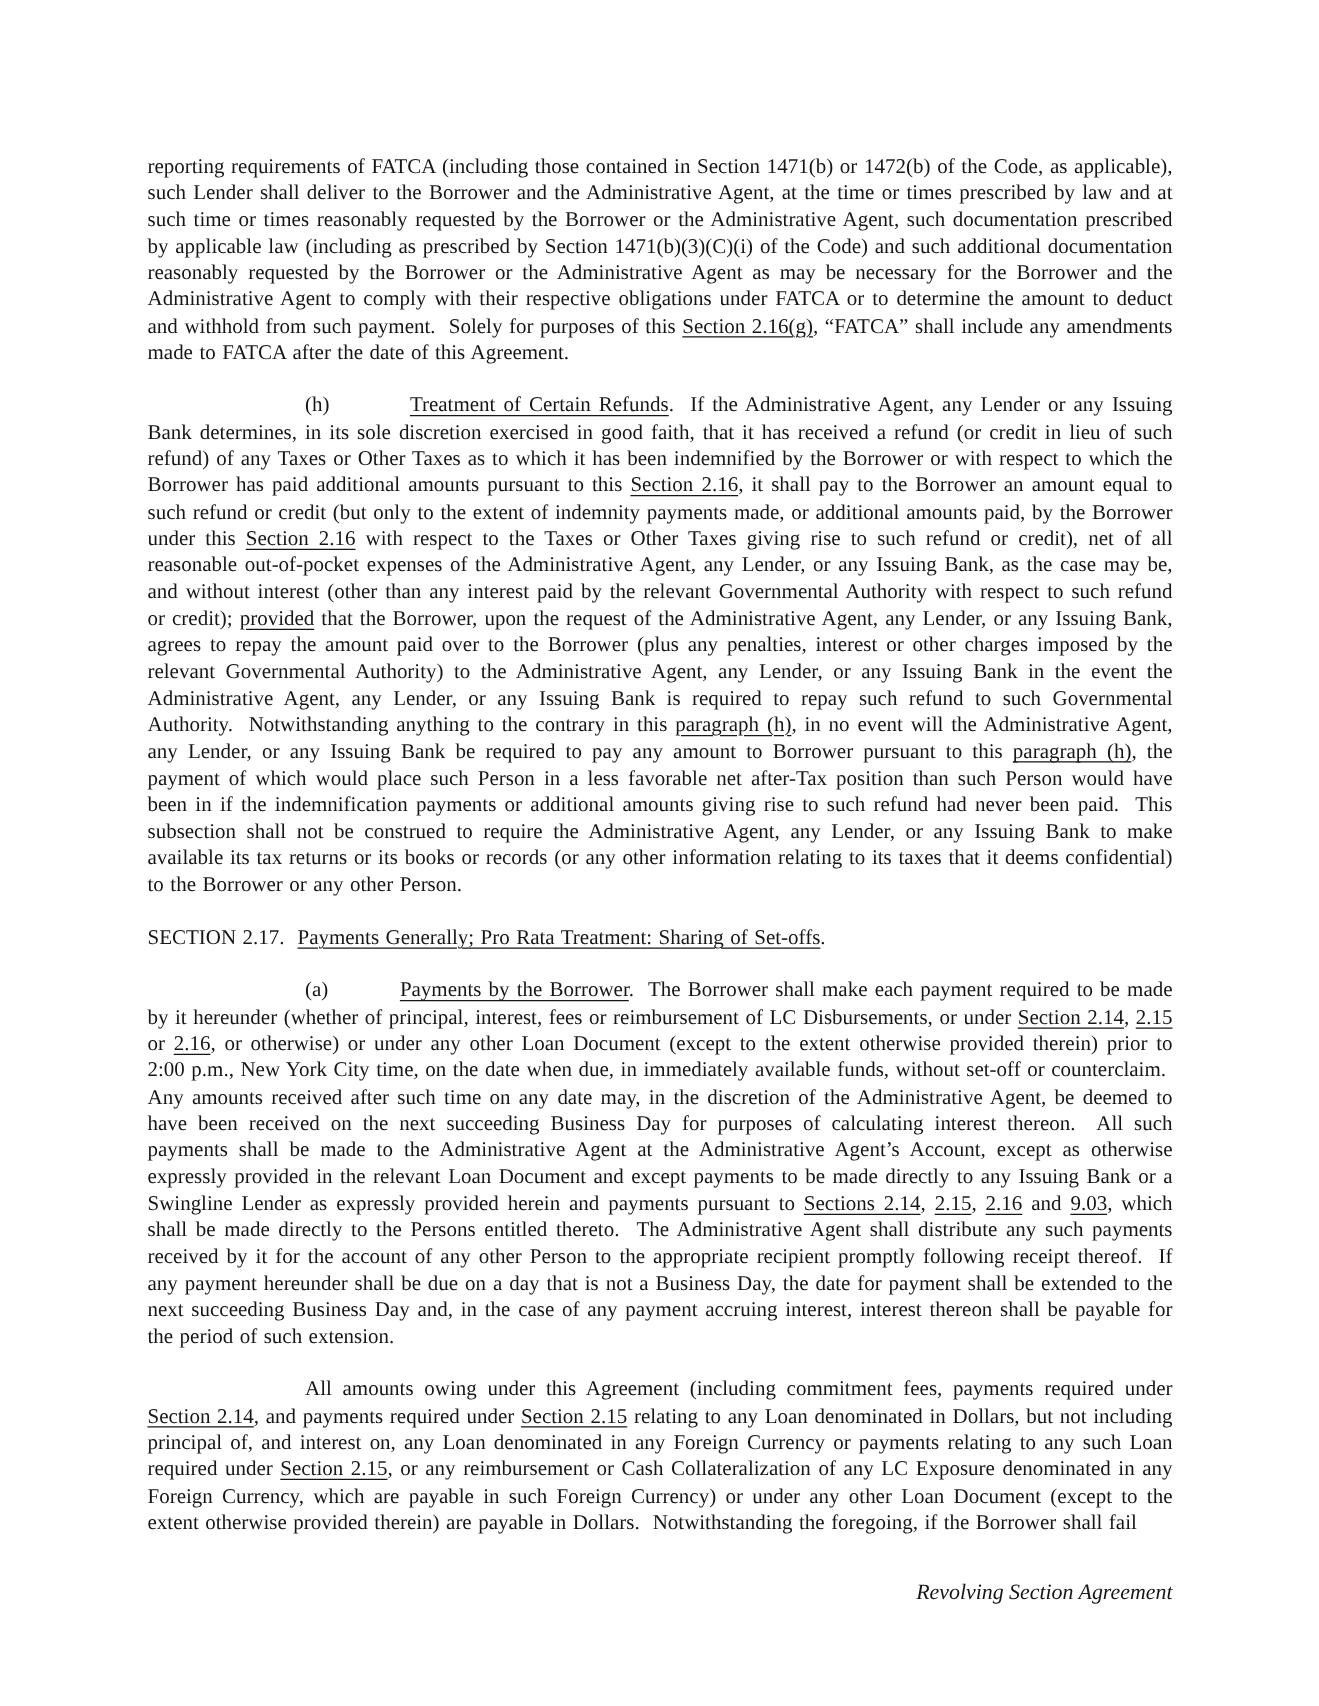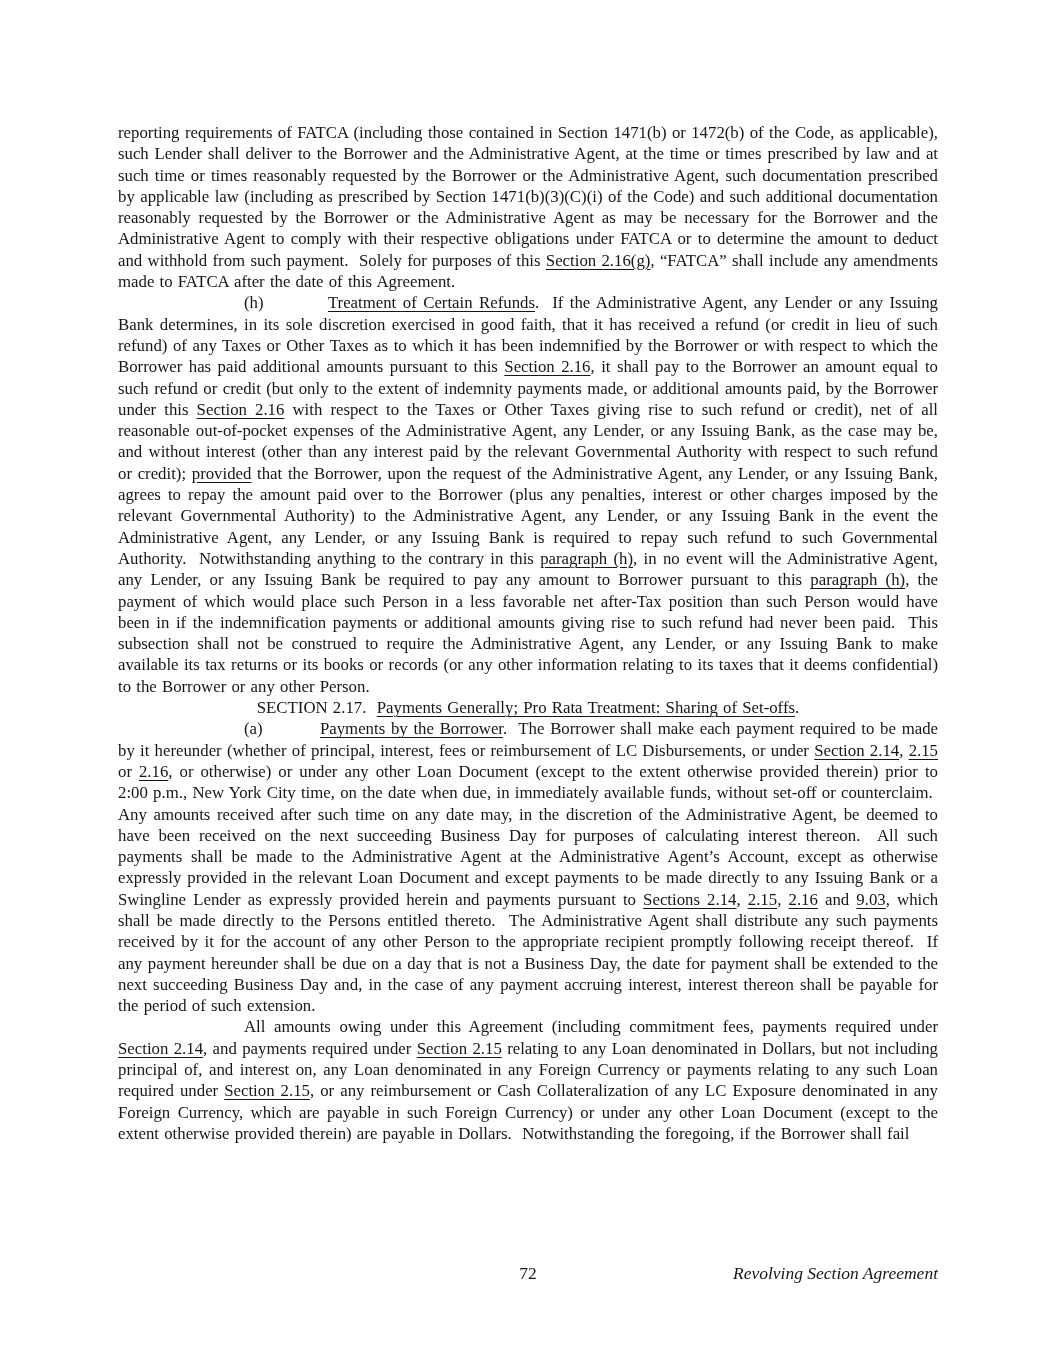--- a/index.html
+++ b/index.html
@@ -22,26 +22,26 @@
   }
   p.body {
     margin: 0;
     font-size: 16.8px;
     line-height: 21.3px;
     text-align: justify;
     word-spacing: 1px;
   }
   p.body + p.body,
   p.heading {
+    margin-top: 21px;
   }
   p.indent {
     text-indent: 126px;
   }
   p.heading {
-    text-align: center;
     text-indent: 0;
   }
   .page u {
     text-decoration: underline;
     text-underline-offset: 2.5px;
     text-decoration-thickness: 1.3px;
   }
   .footer {
     position: absolute;
     top: 1262px;
@@ -73,17 +73,16 @@
 
   <p class="body indent"><span>(h)&nbsp;&nbsp;&nbsp;&nbsp;&nbsp;&nbsp;&nbsp;&nbsp;&nbsp; </span><u>Treatment of Certain Refunds</u><span>.&nbsp; If the Administrative Agent, any Lender or any Issuing Bank determines, in its sole discretion exercised in good faith, that it has received a refund (or credit in lieu of such refund) of any Taxes or Other Taxes as to which it has been indemnified by the Borrower or with respect to which the Borrower has paid additional amounts pursuant to this </span><u>Section 2.16</u><span>, it shall pay to the Borrower an amount equal to such refund or credit (but only to the extent of indemnity payments made, or additional amounts paid, by the Borrower under this </span><u>Section 2.16</u><span> with respect to the Taxes or Other Taxes giving rise to such refund or credit), net of all reasonable out-of-pocket expenses of the Administrative Agent, any Lender, or any Issuing Bank, as the case may be, and without interest (other than any interest paid by the relevant Governmental Authority with respect to such refund or credit); </span><u>provided</u><span> that the Borrower, upon the request of the Administrative Agent, any Lender, or any Issuing Bank, agrees to repay the amount paid over to the Borrower (plus any penalties, interest or other charges imposed by the relevant Governmental Authority) to the Administrative Agent, any Lender, or any Issuing Bank in the event the Administrative Agent, any Lender, or any Issuing Bank is required to repay such refund to such Governmental Authority.&nbsp; Notwithstanding anything to the contrary in this </span><u>paragraph (h)</u><span>, in no event will the Administrative Agent, any Lender, or any Issuing Bank be required to pay any amount to Borrower pursuant to this </span><u>paragraph (h)</u><span>, the payment of which would place such Person in a less favorable net after-Tax position than such Person would have been in if the indemnification payments or additional amounts giving rise to such refund had never been paid.&nbsp; This subsection shall not be construed to require the Administrative Agent, any Lender, or any Issuing Bank to make available its tax returns or its books or records (or any other information relating to its taxes that it deems confidential) to the Borrower or any other Person.</span></p>
 
   <p class="body heading"><span>SECTION 2.17.&nbsp; </span><u>Payments Generally; Pro Rata Treatment: Sharing of Set-offs</u><span>.</span></p>
 
   <p class="body indent"><span>(a)&nbsp;&nbsp;&nbsp;&nbsp;&nbsp;&nbsp;&nbsp;&nbsp;&nbsp; </span><u>Payments by the Borrower</u><span>.&nbsp; The Borrower shall make each payment required to be made by it hereunder (whether of principal, interest, fees or reimbursement of LC Disbursements, or under </span><u>Section 2.14</u><span>, </span><u>2.15</u><span> or </span><u>2.16</u><span>, or otherwise) or under any other Loan Document (except to the extent otherwise provided therein) prior to 2:00 p.m., New York City time, on the date when due, in immediately available funds, without set-off or counterclaim.&nbsp; Any amounts received after such time on any date may, in the discretion of the Administrative Agent, be deemed to have been received on the next succeeding Business Day for purposes of calculating interest thereon.&nbsp; All such payments shall be made to the Administrative Agent at the Administrative Agent’s Account, except as otherwise expressly provided in the relevant Loan Document and except payments to be made directly to any Issuing Bank or a Swingline Lender as expressly provided herein and payments pursuant to </span><u>Sections 2.14</u><span>, </span><u>2.15</u><span>, </span><u>2.16</u><span> and </span><u>9.03</u><span>, which shall be made directly to the Persons entitled thereto.&nbsp; The Administrative Agent shall distribute any such payments received by it for the account of any other Person to the appropriate recipient promptly following receipt thereof.&nbsp; If any payment hereunder shall be due on a day that is not a Business Day, the date for payment shall be extended to the next succeeding Business Day and, in the case of any payment accruing interest, interest thereon shall be payable for the period of such extension.</span></p>
 
   <p class="body indent"><span>All amounts owing under this Agreement (including commitment fees, payments required under </span><u>Section 2.14</u><span>, and payments required under </span><u>Section 2.15</u><span> relating to any Loan denominated in Dollars, but not including principal of, and interest on, any Loan denominated in any Foreign Currency or payments relating to any such Loan required under </span><u>Section 2.15</u><span>, or any reimbursement or Cash Collateralization of any LC Exposure denominated in any Foreign Currency, which are payable in such Foreign Currency) or under any other Loan Document (except to the extent otherwise provided therein) are payable in Dollars.&nbsp; Notwithstanding the foregoing, if the Borrower shall fail</span></p>
 
   <div class="footer">
-    <span class="pageno">72</span>
     <span class="doctitle">Revolving Section Agreement</span>
   </div>
 
 </div>
 
 </body></html>

